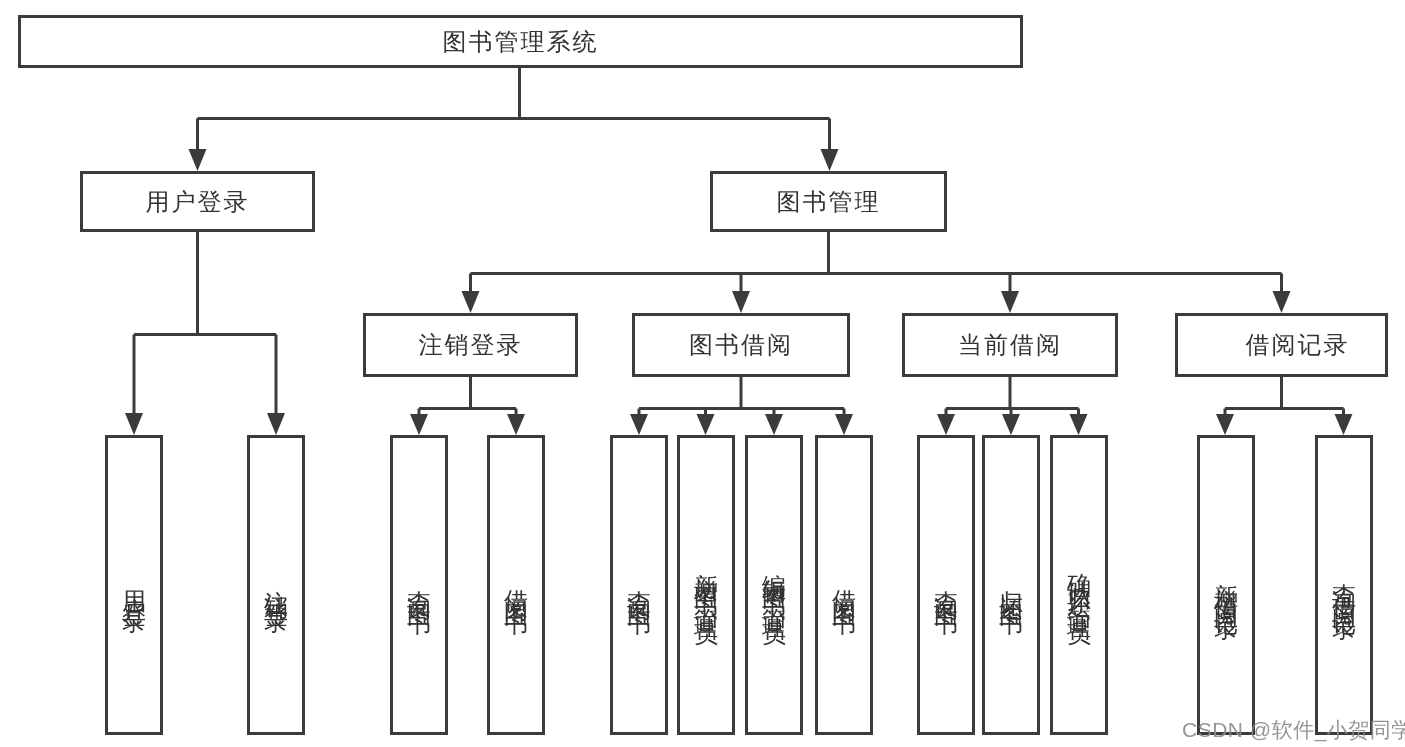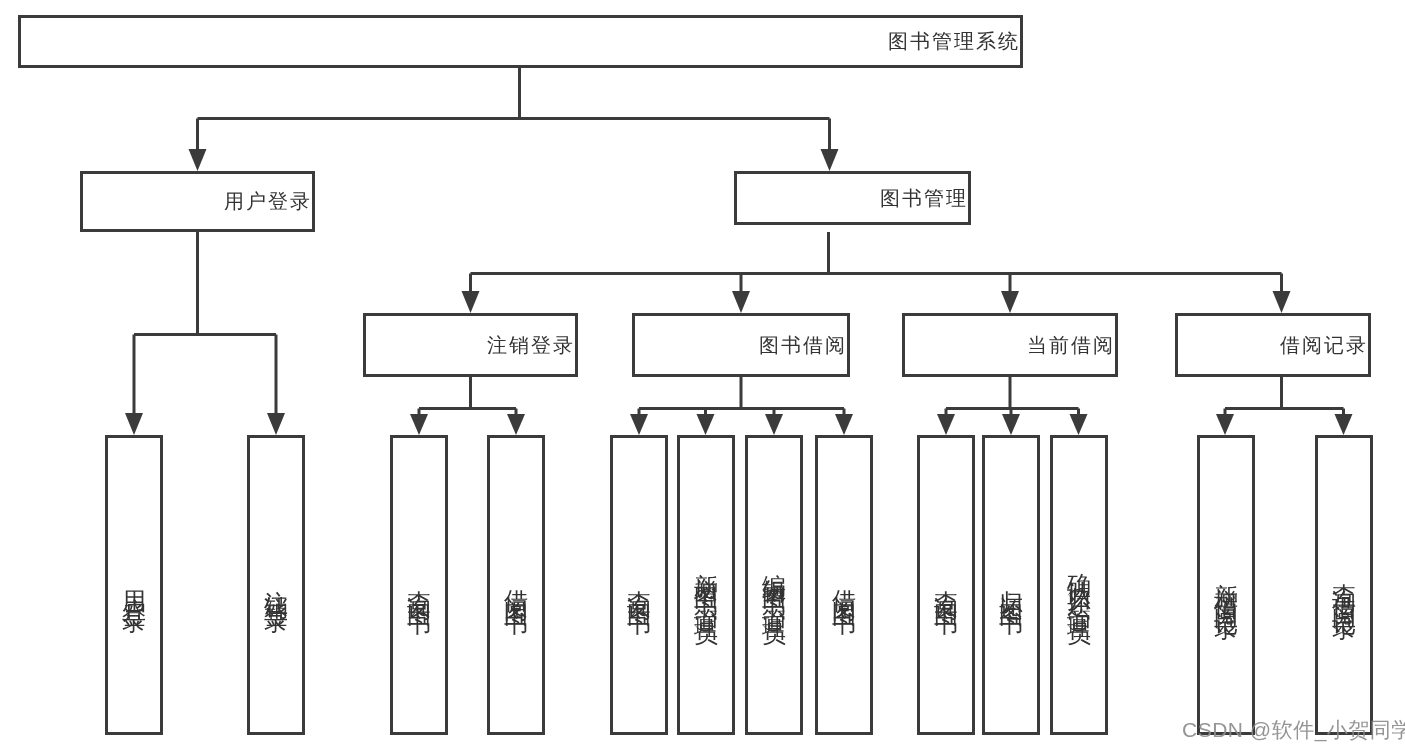--- a/index.html
+++ b/index.html
@@ -20,39 +20,39 @@
   .node {
     position: absolute;
     box-sizing: border-box;
     border: 3px solid #3b3b3b;
     background: #ffffff;
     display: flex;
     align-items: center;
     justify-content: center;
     color: #333333;
   }
-  .hnode { font-size: 20px; letter-spacing: 2px; justify-content: flex-end; }
+  .hnode { font-size: 24px; letter-spacing: 2px; }
   .leaf .vtext {
     writing-mode: vertical-rl;
     text-orientation: mixed;
     font-size: 24px;
     letter-spacing: 7px;
     color: #333333;
     line-height: 1.0;
   }
   
   .n-root  { left: 18px;  top: 15px;  width: 1005px; height: 53px; }
   
   .n-login { left: 80px;  top: 171px; width: 235px; height: 61px; }
-  .n-mgmt  { left: 710px; top: 171px; width: 237px; height: 54px; margin-left: 24px; }
+  .n-mgmt  { left: 710px; top: 171px; width: 237px; height: 61px; }
   
   .n-m0 { left: 363px;  top: 313px; width: 215px; height: 64px; }
   .n-m1 { left: 632px;  top: 313px; width: 218px; height: 64px; }
   .n-m2 { left: 902px;  top: 313px; width: 216px; height: 64px; }
-  .n-m3 { left: 1175px; top: 313px; width: 196px; height: 64px; padding-left: 32px; }
+  .n-m3 { left: 1175px; top: 313px; width: 213px; height: 64px; padding-left: 32px; }
   
   .leaf { top: 435px; width: 58px; height: 300px; }
   .l-a0 { left: 105px; }  .l-a1 { left: 247px; }
   .l-b0 { left: 390px; }  .l-b1 { left: 487px; }
   .l-c0 { left: 610px; }  .l-c1 { left: 677px; }  .l-c2 { left: 745px; }  .l-c3 { left: 815px; }
   .l-d0 { left: 917px; }  .l-d1 { left: 982px; }  .l-d2 { left: 1050px; }
   .l-e0 { left: 1197px; } .l-e1 { left: 1315px; }
   .watermark {
     position: absolute;
     left: 1182px;

